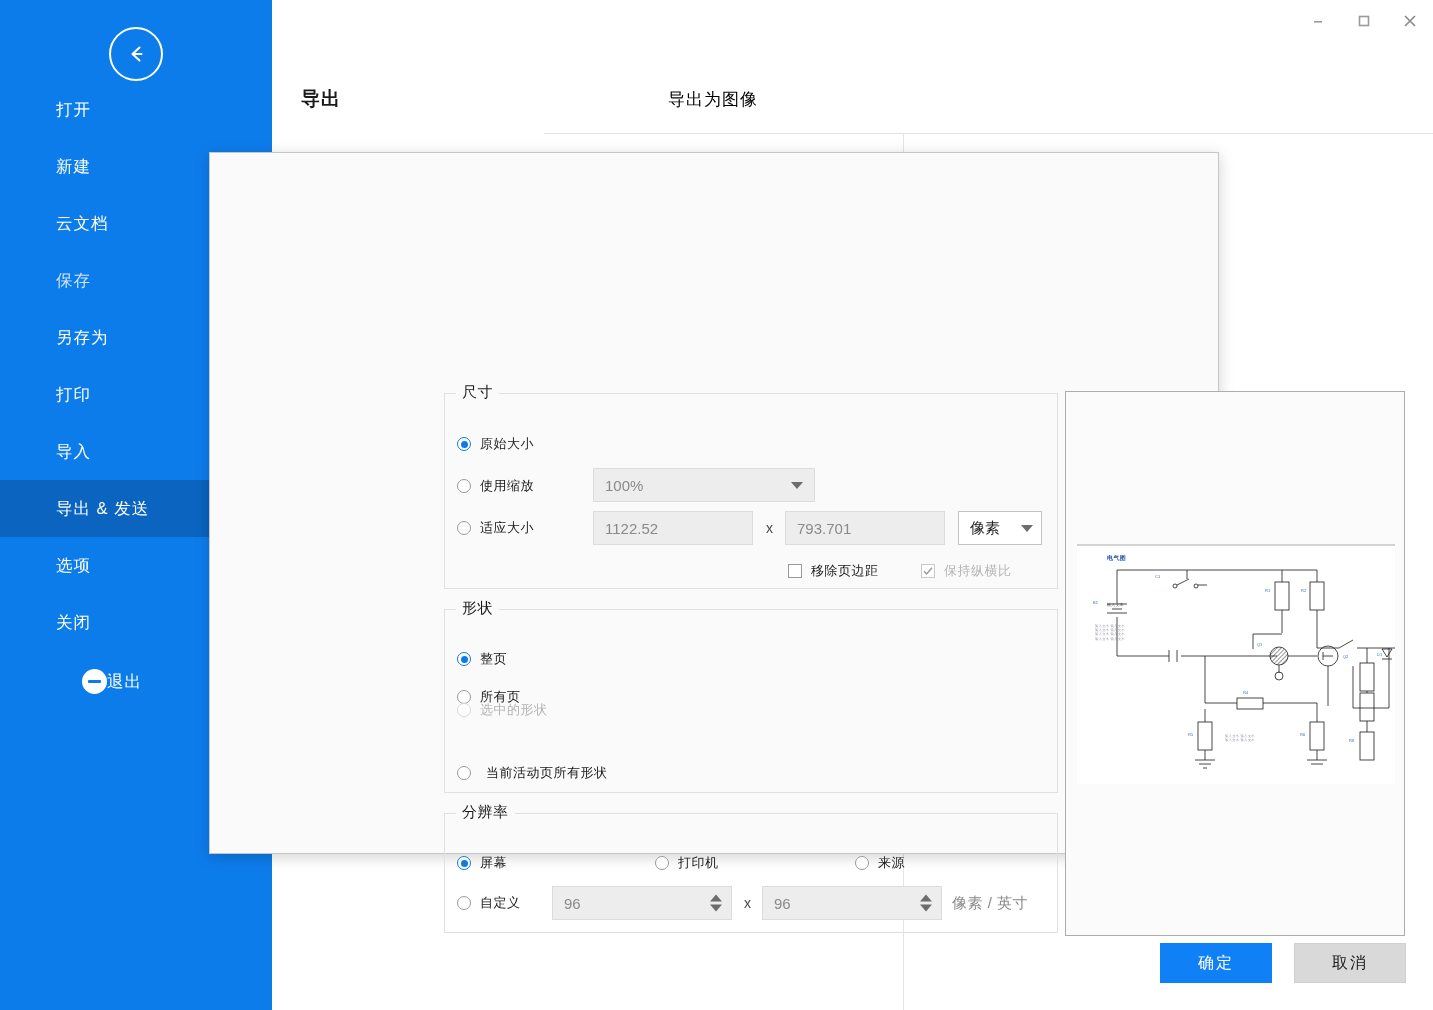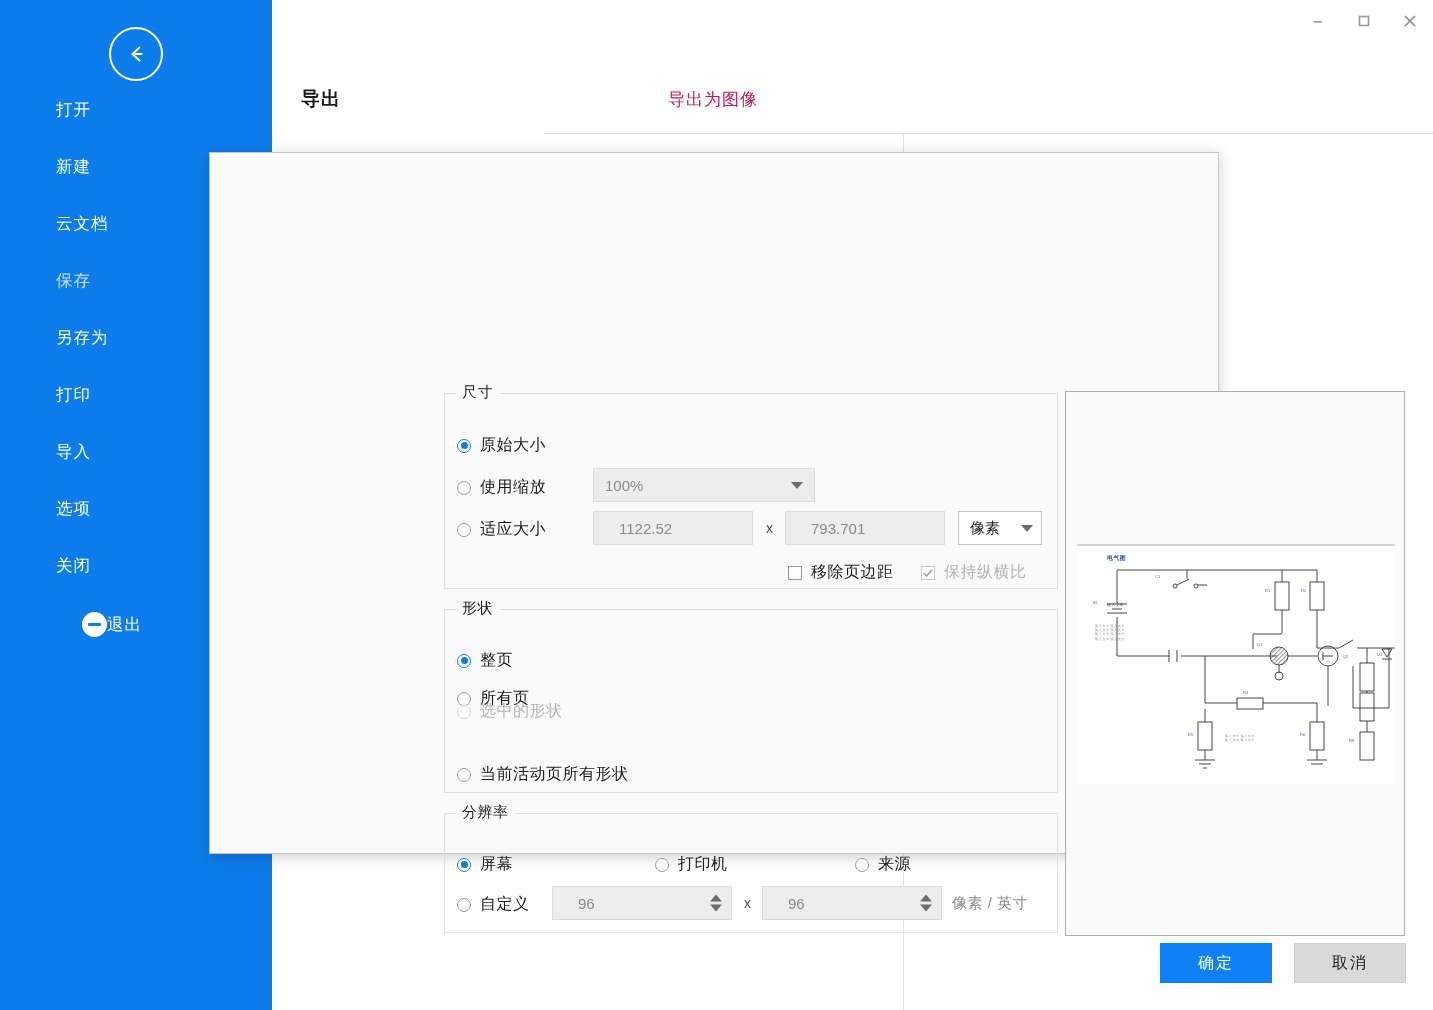--- a/index.html
+++ b/index.html
@@ -31,21 +31,21 @@
      color:#ffffff; font-size:16.5px; letter-spacing:1px; }
   .nav-item.dim { color:#cfe3f8; }
   .nav-item.active { background:#0a64c0; }
   .nav-item.quit { padding-left:82px; margin-top:2px; }
   .quit-ico { width:25px; height:25px; border-radius:50%; background:#fff; display:flex; align-items:center; justify-content:center; }
   .quit-ico i { display:block; width:13px; height:3px; background:#0d7ceb; border-radius:1px; }
 
   
   #content { position:absolute; left:272px; top:0; right:0; bottom:0; background:#fff; }
   #export-heading { position:absolute; left:301px; top:86px; font-size:19px; font-weight:bold; color:#1a1a1a; letter-spacing:1px; }
-  #export-sub { position:absolute; left:668px; top:88px; font-size:17px; color:#be185d; letter-spacing:1px; }
+  #export-sub { position:absolute; left:668px; top:88px; font-size:17px; color:#000000; letter-spacing:1px; }
   #hr-top { position:absolute; left:272px; top:133px; right:0; height:1px; background:#e2e2e2; }
   #v-div { position:absolute; left:631px; top:133px; width:1px; bottom:0; background:#e4e4e4; }
 
   
   #dialog { position:absolute; left:209px; top:152px; width:1010px; height:702px;
     background:#fafafa; border:1px solid #c6c6c6; box-shadow:0 3px 14px rgba(0,0,0,.18); z-index:30; }
   #dlg-title { height:62px; background:#e0e0e0; display:flex; align-items:center; padding:0 18px 0 19px; }
   #dlg-icon { width:26px; height:26px; border-radius:6px; background:linear-gradient(180deg,#4ba4f7,#2a87ef);
      display:flex; align-items:center; justify-content:center; margin-right:9px; }
   #dlg-title-text { font-size:18px; font-weight:bold; color:#1a1a1a; letter-spacing:1px; }
@@ -64,31 +64,31 @@
   #fs-res   { left:234px; top:660px; width:614px; height:120px; }
 
   .row { position:absolute; display:flex; align-items:center; }
 
   
   .radio { width:14px; height:14px; border-radius:50%; border:1px solid #9a9a9a; background:#fff;
      display:inline-flex; align-items:center; justify-content:center; flex:none; }
   .radio.on { border-color:#0f7ae5; }
   .radio.on::after { content:""; width:7px; height:7px; border-radius:50%; background:#0f7ae5; }
   .radio.off-dis { border-color:#d8d8d8; }
-  .rlabel { font-size:16px; color:#1a1a1a; margin-left:9px; letter-spacing:.5px; }
+  .rlabel { font-size:13px; color:#1a1a1a; margin-left:9px; letter-spacing:.5px; }
   .rlabel.dis { color:#b4b4b4; }
 
   .cbox { width:14px; height:14px; border:1px solid #9a9a9a; background:#fff; flex:none;
      display:inline-flex; align-items:center; justify-content:center; }
   .cbox.dis { border-color:#c9c9c9; }
   .cbox svg { display:block; }
 
   
   .inp { background:#ededed; border:1px solid #dcdcdc; height:34px; color:#8a8a8a;
-     font-size:15px; display:flex; align-items:center; padding:0 25px; }
+     font-size:15px; display:flex; align-items:center; padding:0 11px; }
   .combo { background:#ededed; border:1px solid #dcdcdc; height:34px; color:#8a8a8a;
      font-size:15px; display:flex; align-items:center; padding:0 11px; position:relative; }
   .combo.enabled { background:#fff; border:1px solid #c4c4c4; color:#1a1a1a; }
   .caret-dn { position:absolute; right:11px; width:0;height:0;
      border-left:6px solid transparent;border-right:6px solid transparent;border-top:7px solid #6d6d6d; }
   .xsep { font-size:14px; color:#4a4a4a; }
   .spin { position:absolute; right:9px; top:50%; transform:translateY(-50%);
      display:flex; flex-direction:column; gap:3px; }
   .spin .up  { width:0;height:0;border-left:6px solid transparent;border-right:6px solid transparent;border-bottom:7px solid #6d6d6d; }
   .spin .dn  { width:0;height:0;border-left:6px solid transparent;border-right:6px solid transparent;border-top:7px solid #6d6d6d; }
@@ -166,20 +166,23 @@
     </div>
   <div class="nav-item">
       <span>另存为</span>
     </div>
   <div class="nav-item">
       <span>打印</span>
     </div>
   <div class="nav-item">
       <span>导入</span>
     </div>
+  <div class="nav-item active">
+      <span>导出 &amp; 发送</span>
+    </div>
   <div class="nav-item">
       <span>选项</span>
     </div>
   <div class="nav-item">
       <span>关闭</span>
     </div>
   <div class="nav-item quit">
     <span class="quit-ico">
         <i></i>
       </span>
@@ -248,21 +251,21 @@
       <span class="rlabel">整页</span>
     </div>
     <div class="row" style="left:247px; top:535px;">
       <span class="radio"></span>
       <span class="rlabel">所有页</span>
     </div>
     <div class="row" style="left:247px; top:548px;">
       <span class="radio off-dis"></span>
       <span class="rlabel dis">选中的形状</span>
     </div>
-    <div class="row" style="left:247px; top:611px;">
+    <div class="row" style="left:247px; top:611px;gap:6px;">
       <span class="radio"></span>
       <span class="rlabel">当前活动页所有形状</span>
     </div>
 
     <div class="fs" id="fs-res">
       <span class="fs-legend">分辨率</span>
     </div>
 
     <div class="row" style="left:247px; top:701px;">
       <span class="radio on"></span>

